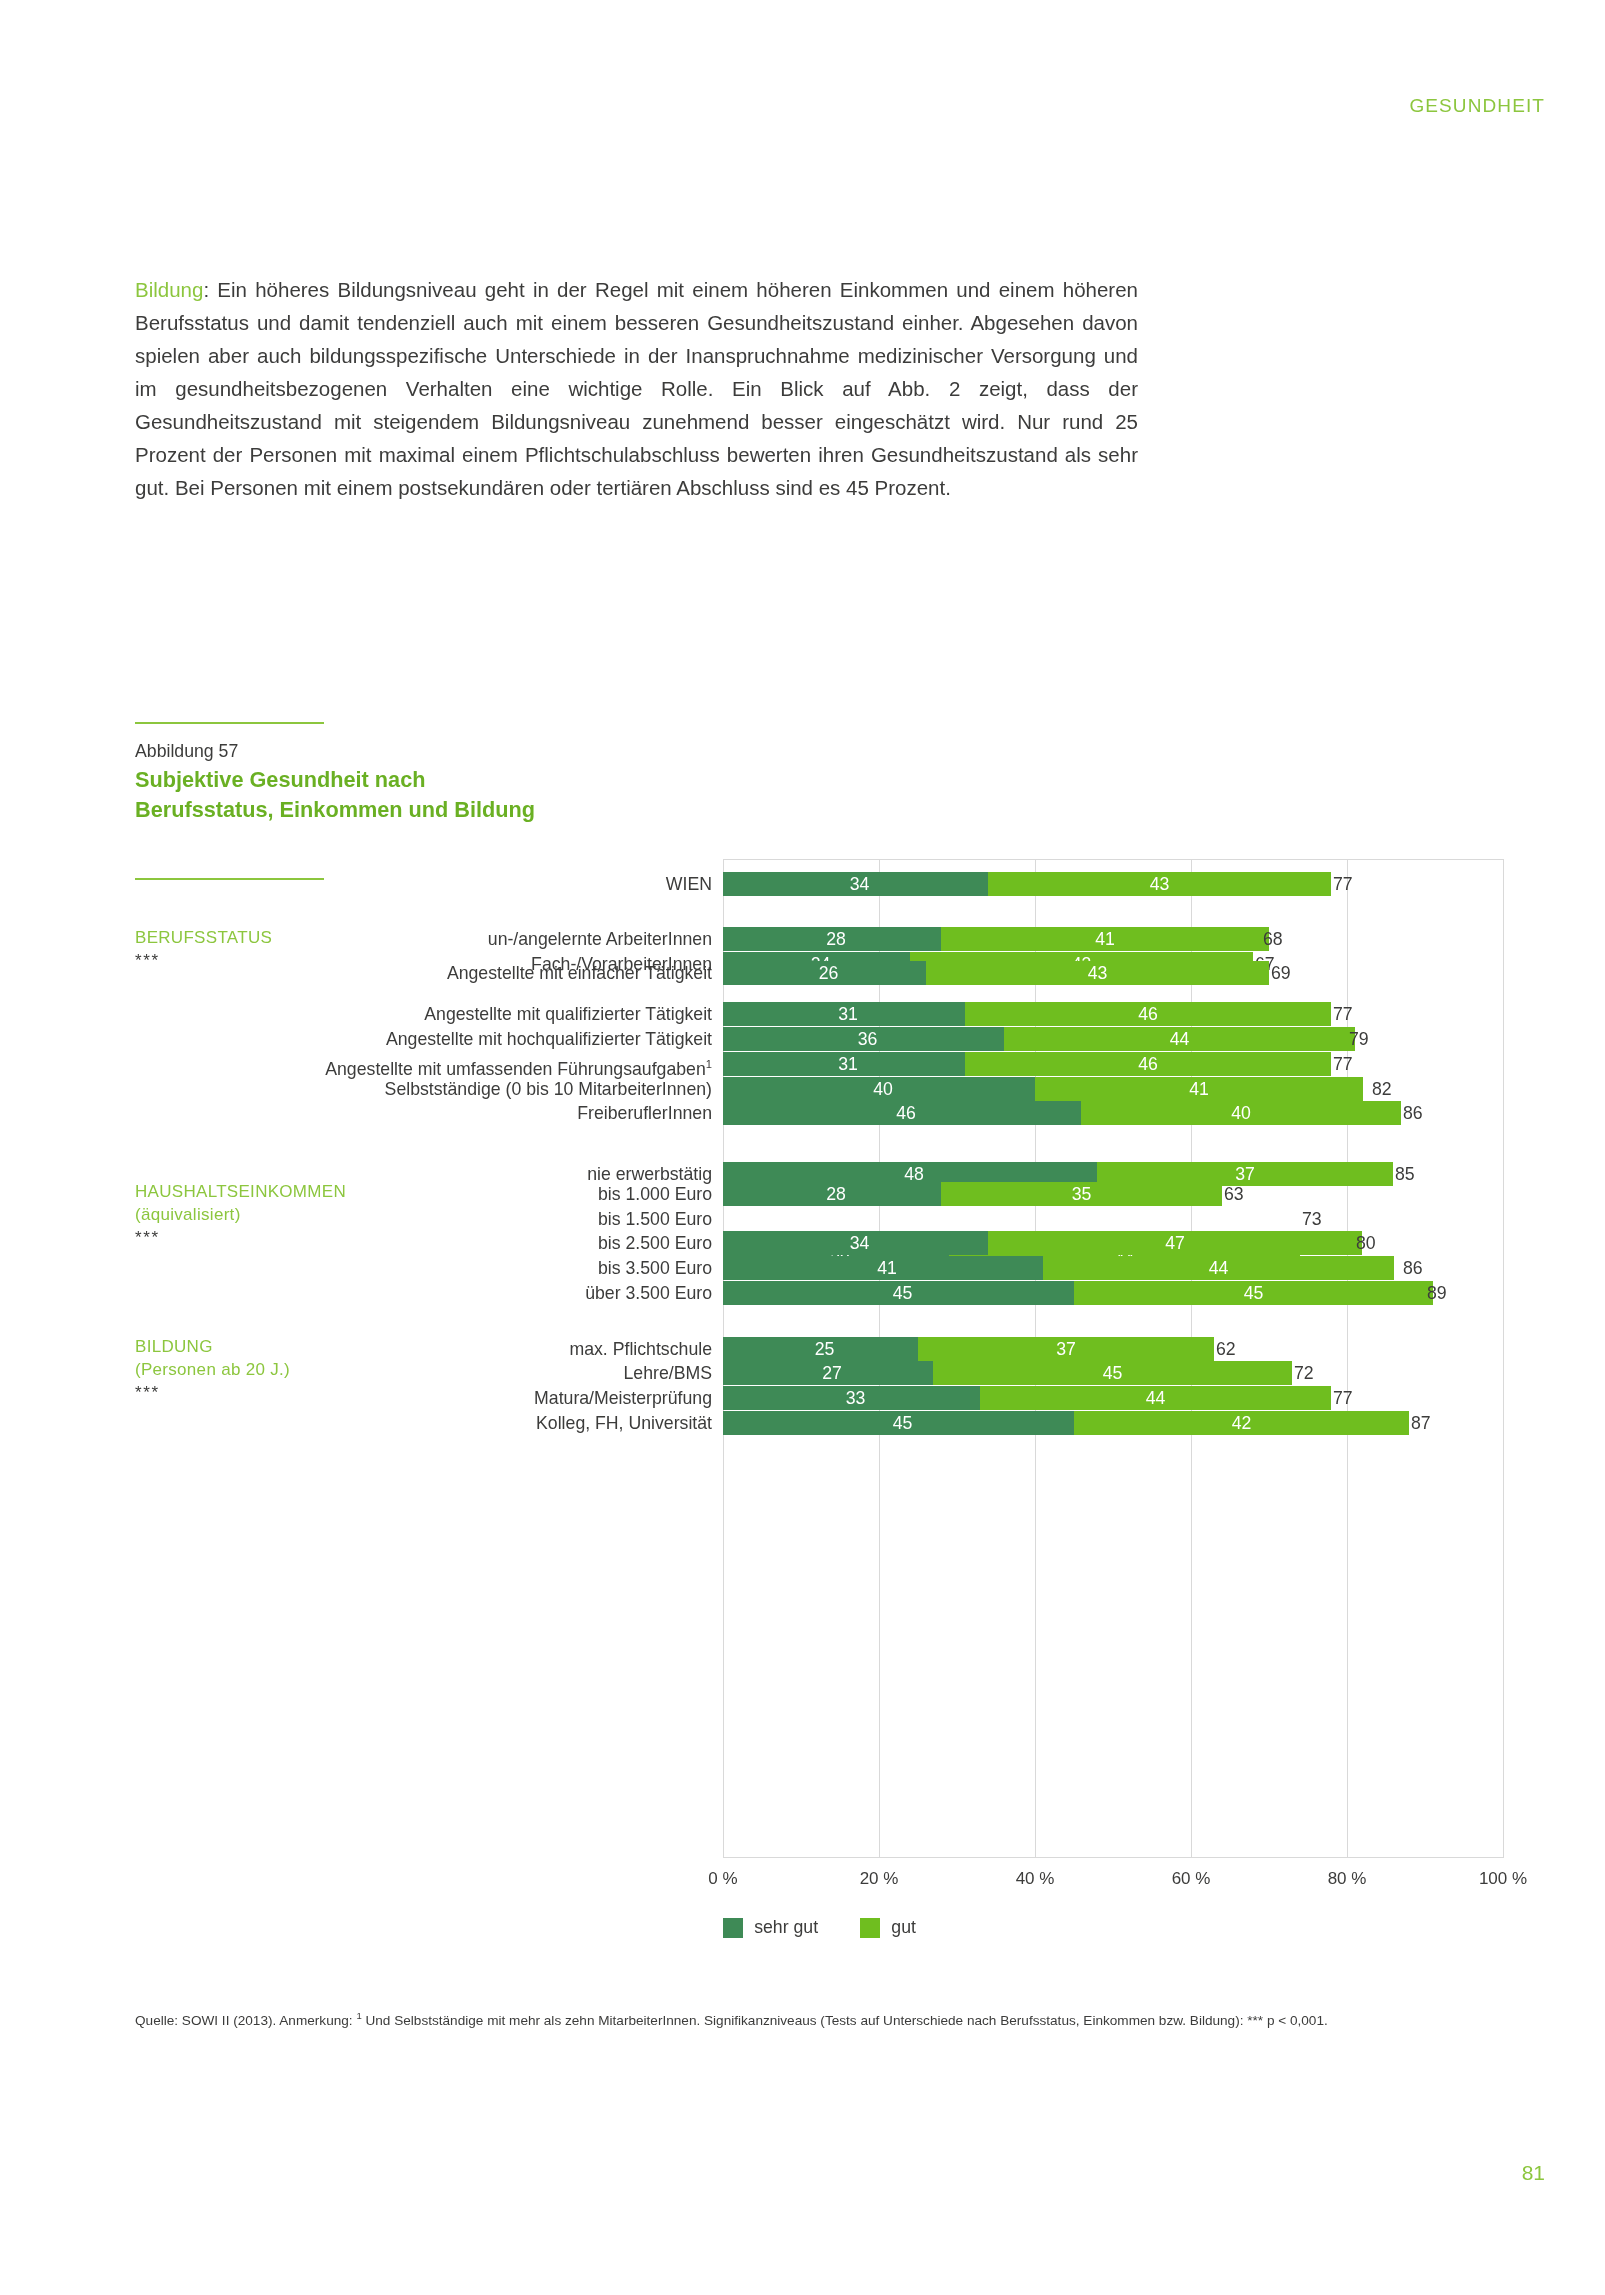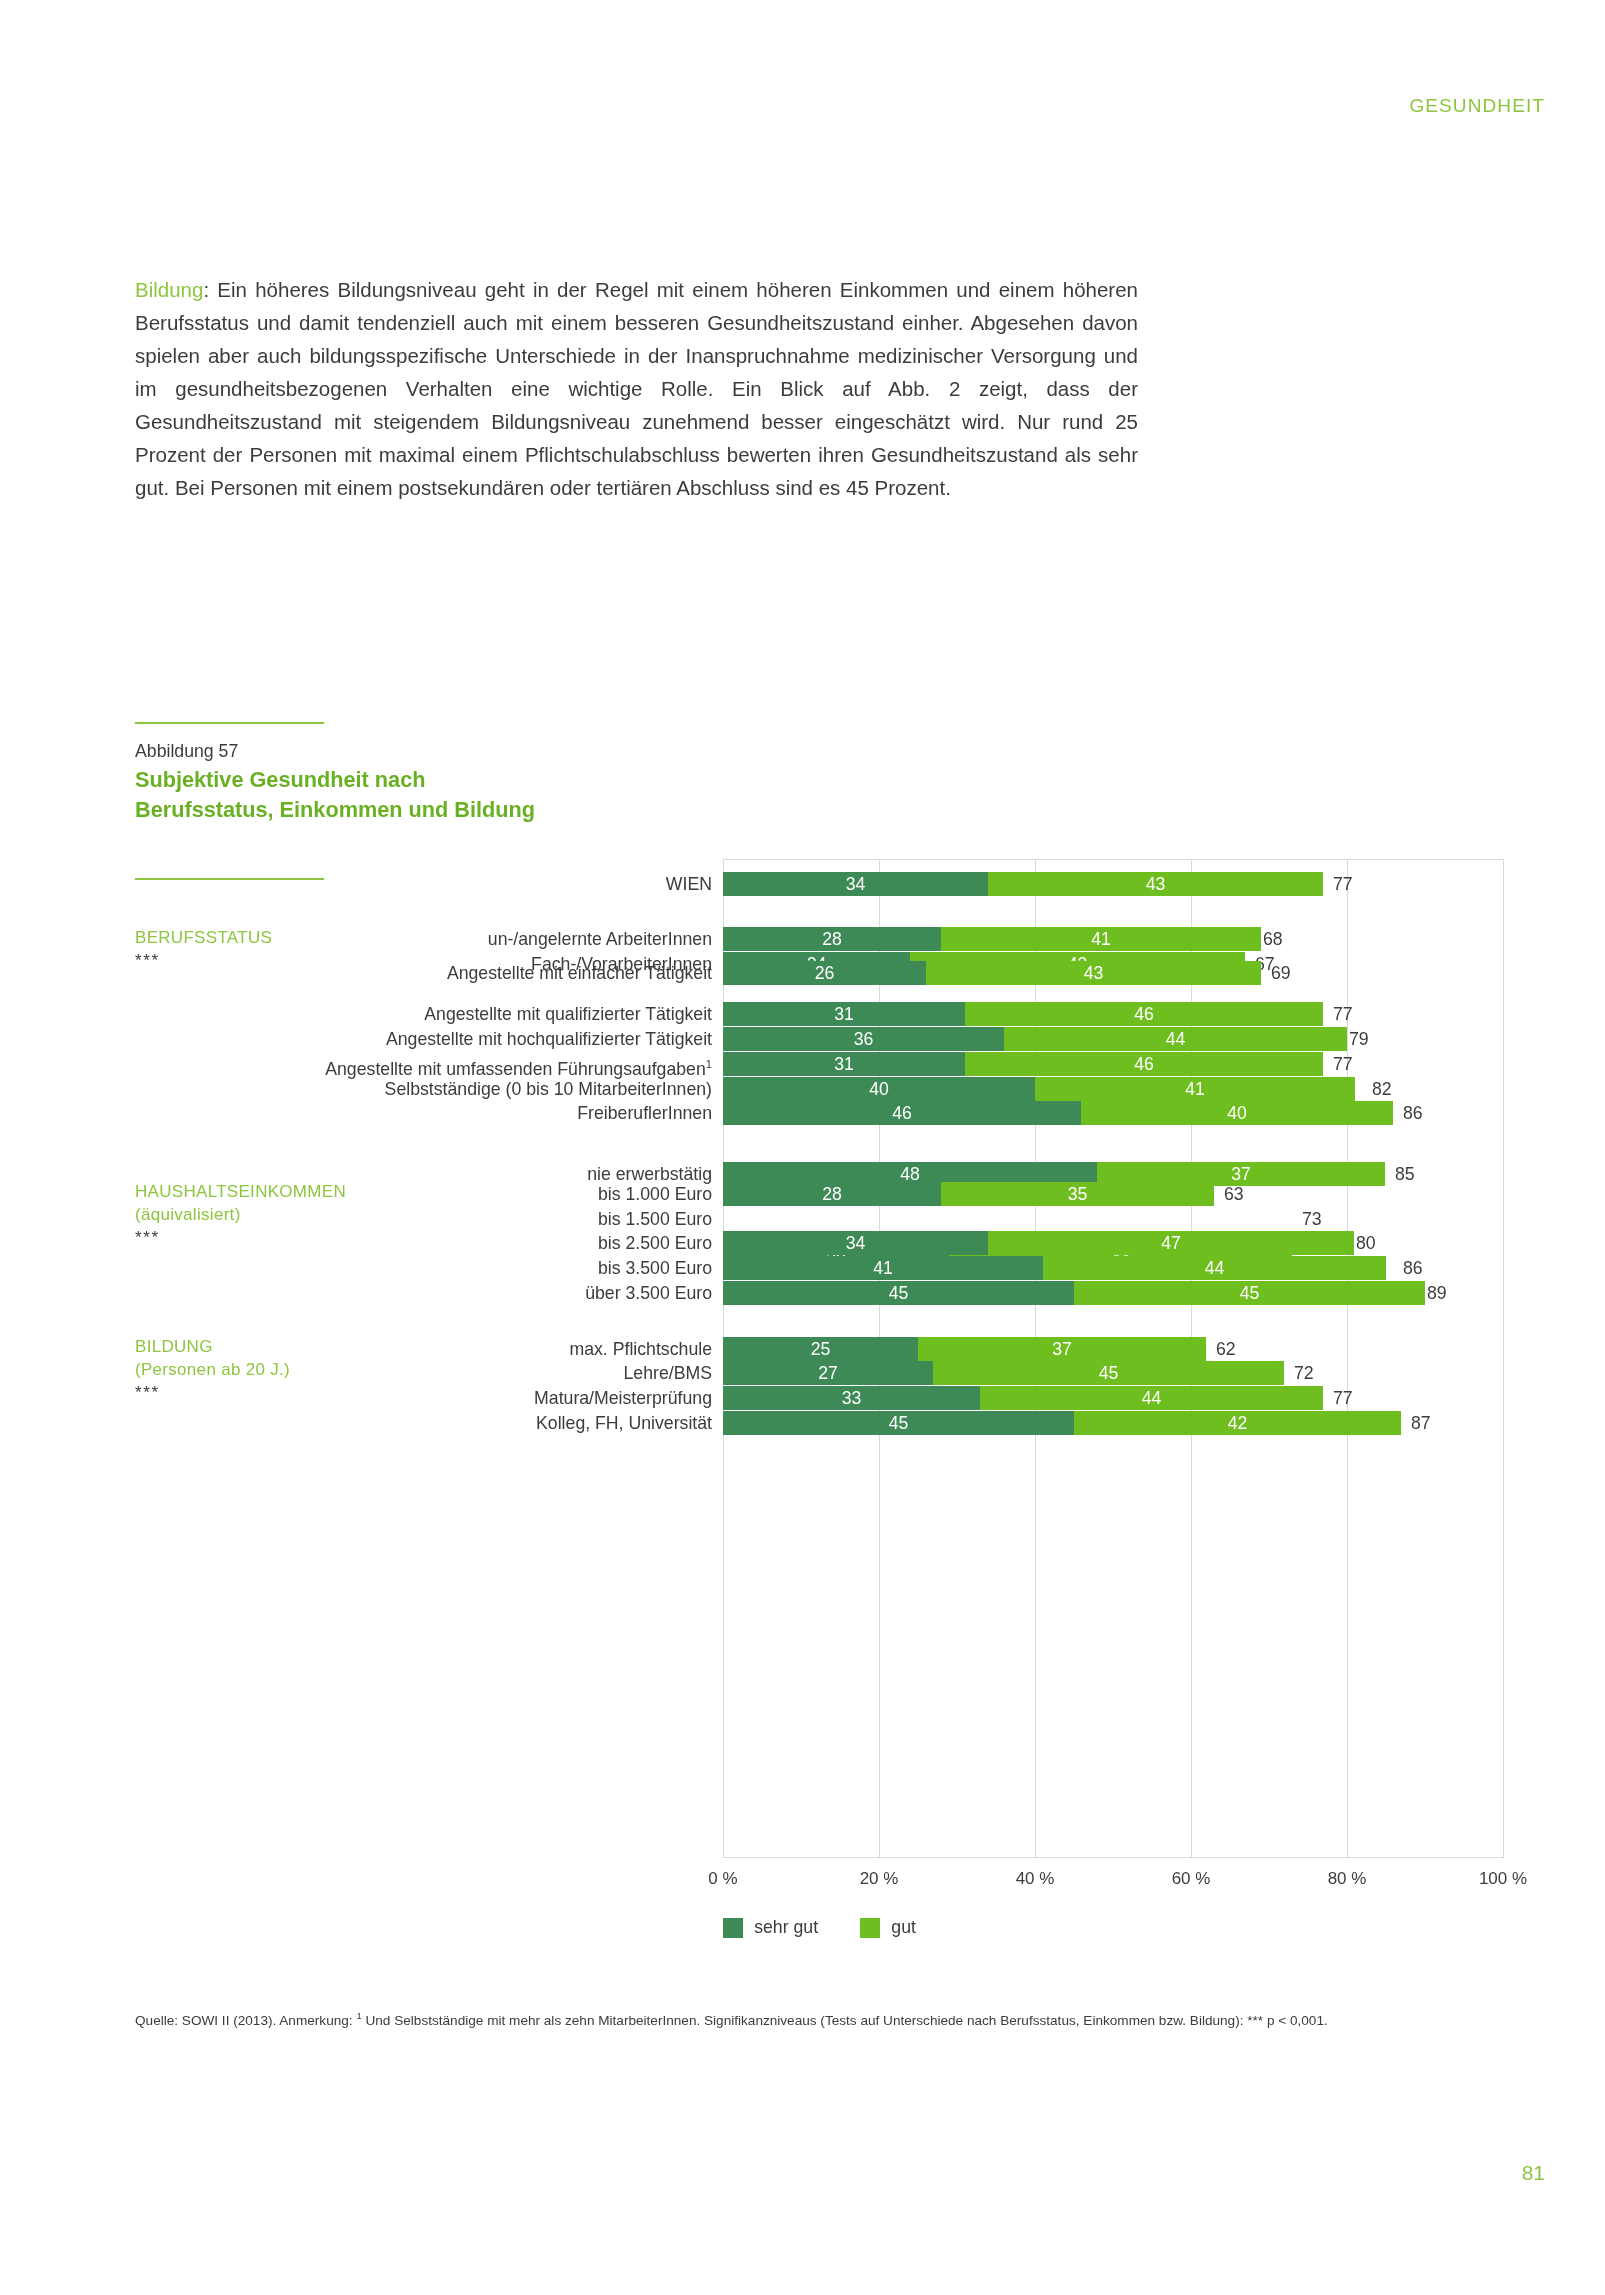--- a/index.html
+++ b/index.html
@@ -70,21 +70,21 @@
   .row { position:absolute; left:0; height:24px; }
   .row .cat {
     position:absolute; right:791px; top:0; width:514px;
     text-align:right; font-size:17.7px; line-height:24px;
     color:#3c3c3b; white-space:nowrap;
   }
   .row .cat sup { font-size:11.2px; }
   .bar-wrap {
     position:absolute; left:588px; top:0; height:24px;
   }
-  .seg { position:absolute; top:0; height:24px; }
+  .seg { position:absolute; top:0; height:24px;padding-left:8px; }
   .seg1 { background:#3e8a56; left:0; }
   .seg2 { background:#6fbe1f; }
   .seg-val {
     position:absolute; top:0; left:0; width:100%;
     text-align:center; line-height:25px;
     color:#ffffff; font-size:17.7px;
   }
   .total {
     position:absolute; top:0; font-size:17.7px; line-height:24px; color:#3c3c3b;
   }

